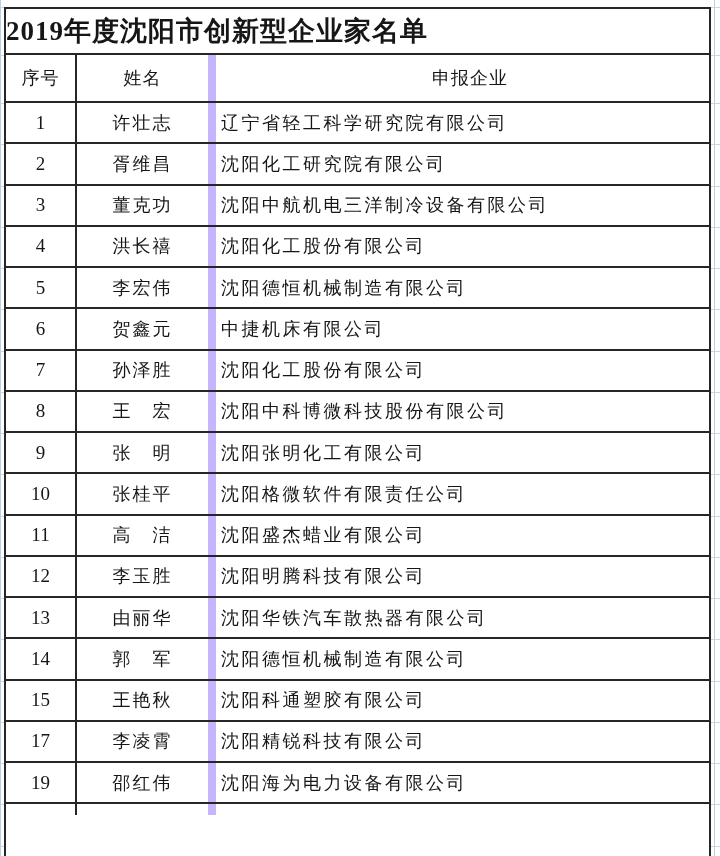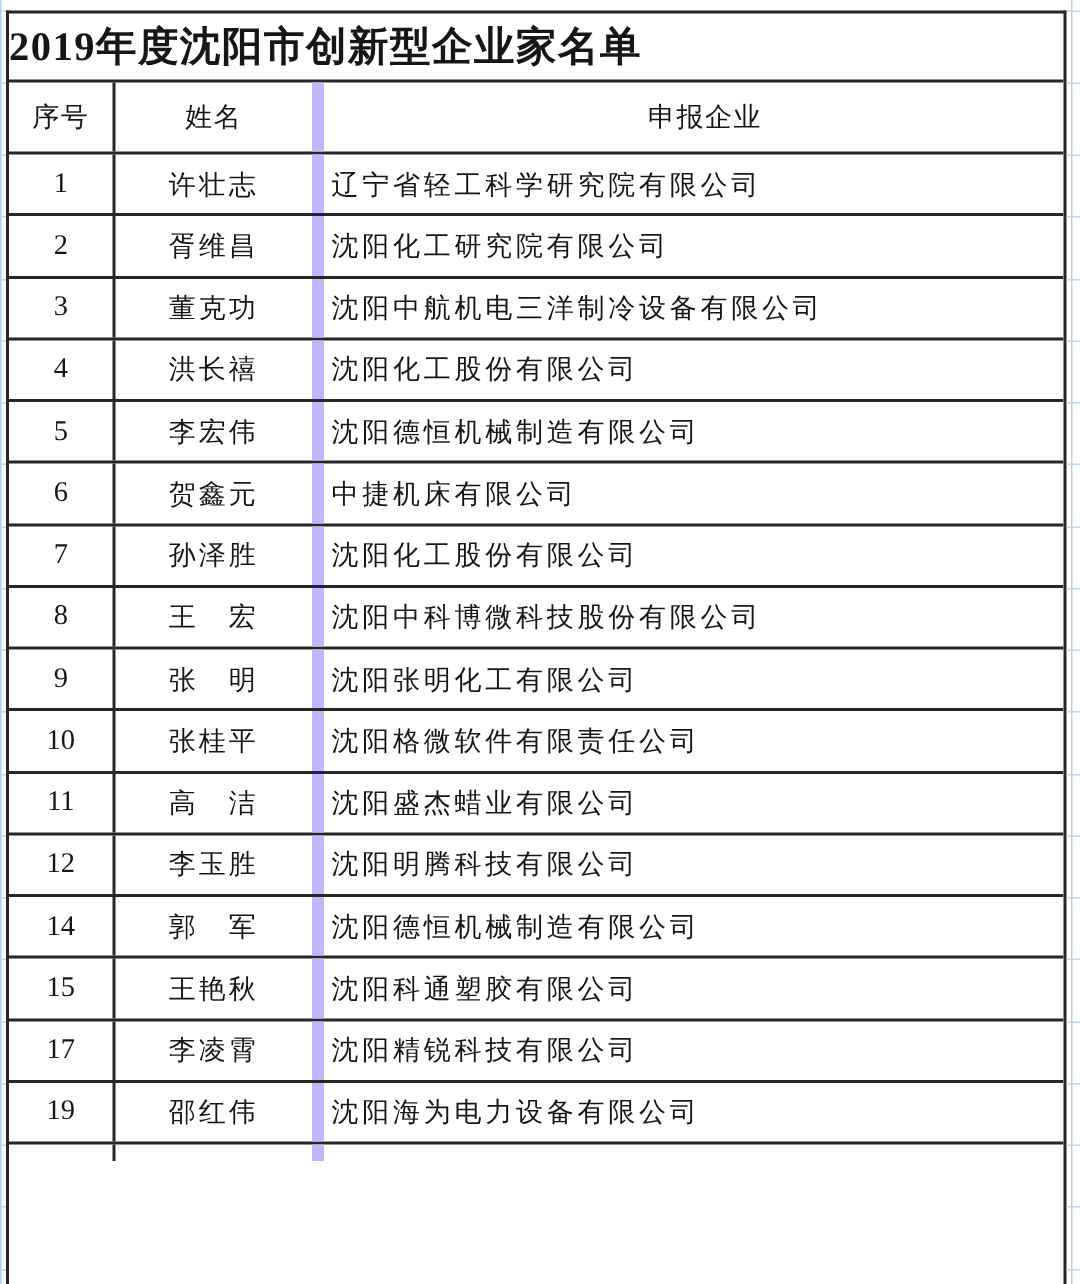--- a/index.html
+++ b/index.html
@@ -178,20 +178,25 @@
     </div>
         <div class="data-row">
       <div class="cell c-no">11</div>
       <div class="cell c-name">高　洁</div>
       <div class="cell c-company">沈阳盛杰蜡业有限公司</div>
     </div>
         <div class="data-row">
       <div class="cell c-no">12</div>
       <div class="cell c-name">李玉胜</div>
       <div class="cell c-company">沈阳明腾科技有限公司</div>
+    </div>
+        <div class="data-row">
+      <div class="cell c-no">13</div>
+      <div class="cell c-name">由丽华</div>
+      <div class="cell c-company">沈阳华铁汽车散热器有限公司</div>
     </div>
         <div class="data-row">
       <div class="cell c-no">14</div>
       <div class="cell c-name">郭　军</div>
       <div class="cell c-company">沈阳德恒机械制造有限公司</div>
     </div>
         <div class="data-row">
       <div class="cell c-no">15</div>
       <div class="cell c-name">王艳秋</div>
       <div class="cell c-company">沈阳科通塑胶有限公司</div>

